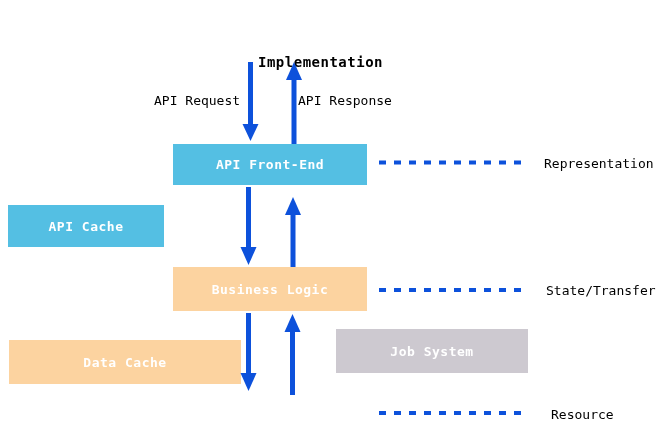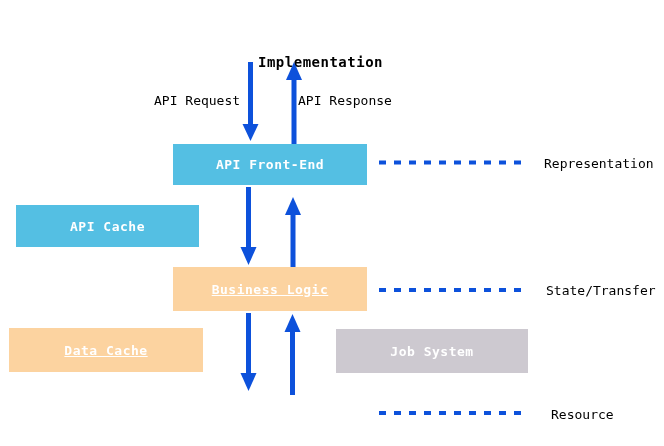--- a/index.html
+++ b/index.html
@@ -38,23 +38,23 @@
     color: var(--box_text, #ffffff);
     font-size: 13px;
     font-weight: bold;
     letter-spacing: 0.5px;
     white-space: nowrap;
   }
   .box.blue   { background: var(--box_blue,   #54BFE3); }
   .box.orange { background: var(--box_orange, #FCD3A0); }
   .box.gray   { background: var(--box_gray,   #CDC9D0); }
   .box.api-front-end  { left: 173px; top: 144px; width: 194px; height: 41px; }
-  .box.api-cache      { left: 8px;   top: 205px; width: 183px; height: 42px; margin-left: 8px; }
-  .box.business-logic { left: 173px; top: 267px; width: 194px; height: 44px; text-decoration: underline; }
-  .box.data-cache     { left: 9px;   top: 328px; width: 194px; height: 44px; text-decoration: underline; }
+  .box.api-cache      { left: 8px;   top: 205px; width: 156px; height: 42px; }
+  .box.business-logic { left: 173px; top: 267px; width: 194px; height: 44px; }
+  .box.data-cache     { left: 9px;   top: 340px; width: 232px; height: 44px; }
   .box.job-system     { left: 336px; top: 329px; width: 192px; height: 44px; }
   .box.data-store     { left: 173px; top: 393px; width: 195px; height: 43px; }
   .layer-label {
     position: absolute;
     font-size: 13px;
     color: #000000;
     white-space: nowrap;
   }
   .layer-label.representation { left: 544px; top: 156px; }
   .layer-label.state-transfer { left: 546px; top: 283px; }

